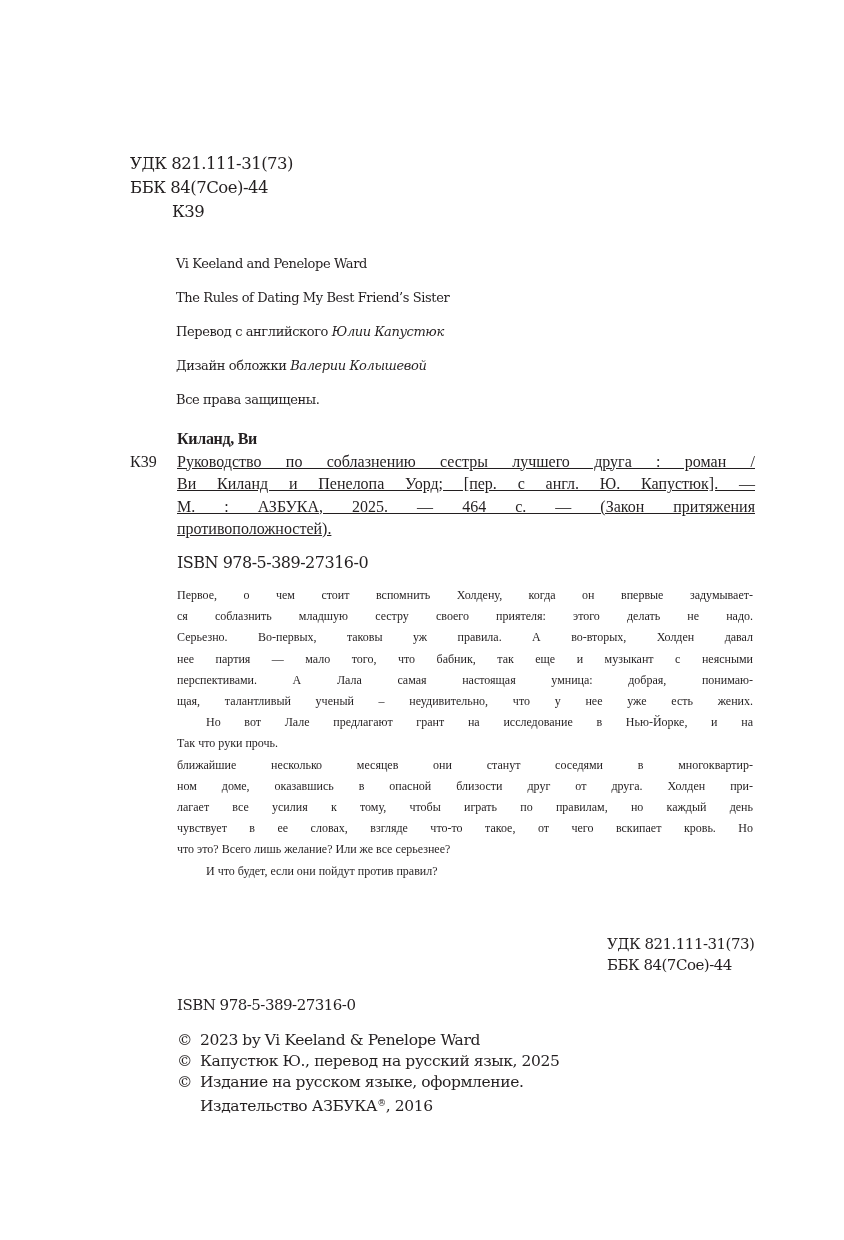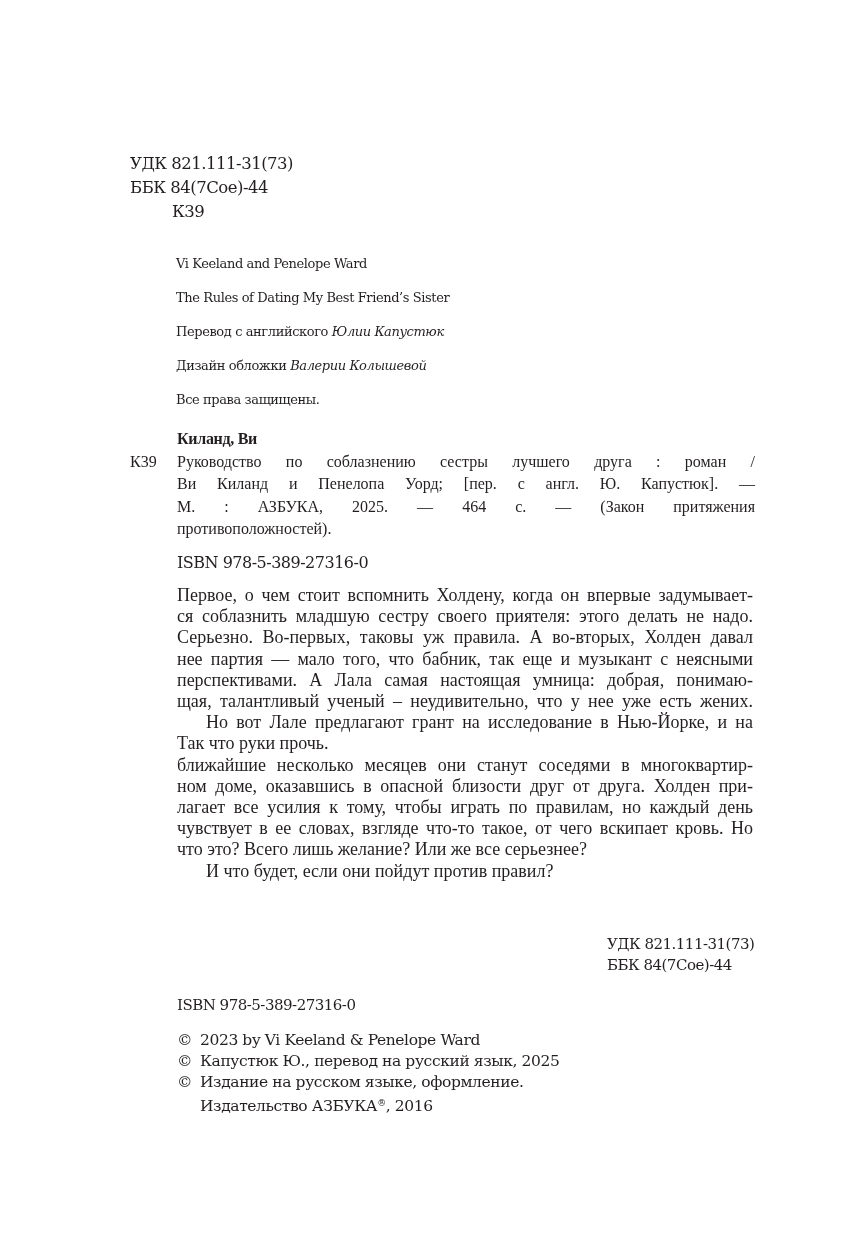--- a/index.html
+++ b/index.html
@@ -27,27 +27,27 @@
     .credits { left: 176px; top: 252px; font-size: 13px; letter-spacing: -0.4px; }
     .credits div { height: 34px; line-height: 24px; }
     .credits i { font-style: italic; }
 
     
     .card { left: 130px; top: 428px; width: 625px; font-size: 16px; line-height: 22.5px; }
     .card .author { margin-left: 47px; font-weight: bold; letter-spacing: -0.3px; }
     .card .row { display: flex; }
     .card .code { width: 47px; flex: 0 0 47px; }
     .card .desc { width: 578px; text-align: justify; text-align-last: left; white-space: normal; word-spacing: 2px; }
-    .card .desc span { display: block; text-align: justify; text-align-last: justify; }
+    .card .desc span { display: block; text-align: justify; text-align-last: justify; text-decoration: underline; }
     .card .desc span.last { text-align-last: left; }
 
     .isbn1 { left: 177px; top: 553px; font-size: 16px; letter-spacing: -0.5px; }
 
     
-    .annotation { left: 177px; top: 585px; width: 576px; font-size: 18px; line-height: 21.2px; white-space: normal; }
+    .annotation { left: 177px; top: 585px; width: 576px; font-size: 12px; line-height: 21.2px; white-space: normal; }
     .annotation .line { display: block; text-align: justify; text-align-last: justify; white-space: nowrap; }
     .annotation .line.last { text-align-last: left; }
     .annotation .indent { padding-left: 29px; }
 
     
     .index-br { left: 607px; top: 934px; font-size: 15px; line-height: 21px; letter-spacing: -0.5px; }
 
     .isbn2 { left: 177px; top: 996px; font-size: 15px; letter-spacing: -0.5px; }
 
     .copyright { left: 177px; top: 1030px; font-size: 15.5px; line-height: 21px; letter-spacing: -0.4px; }

